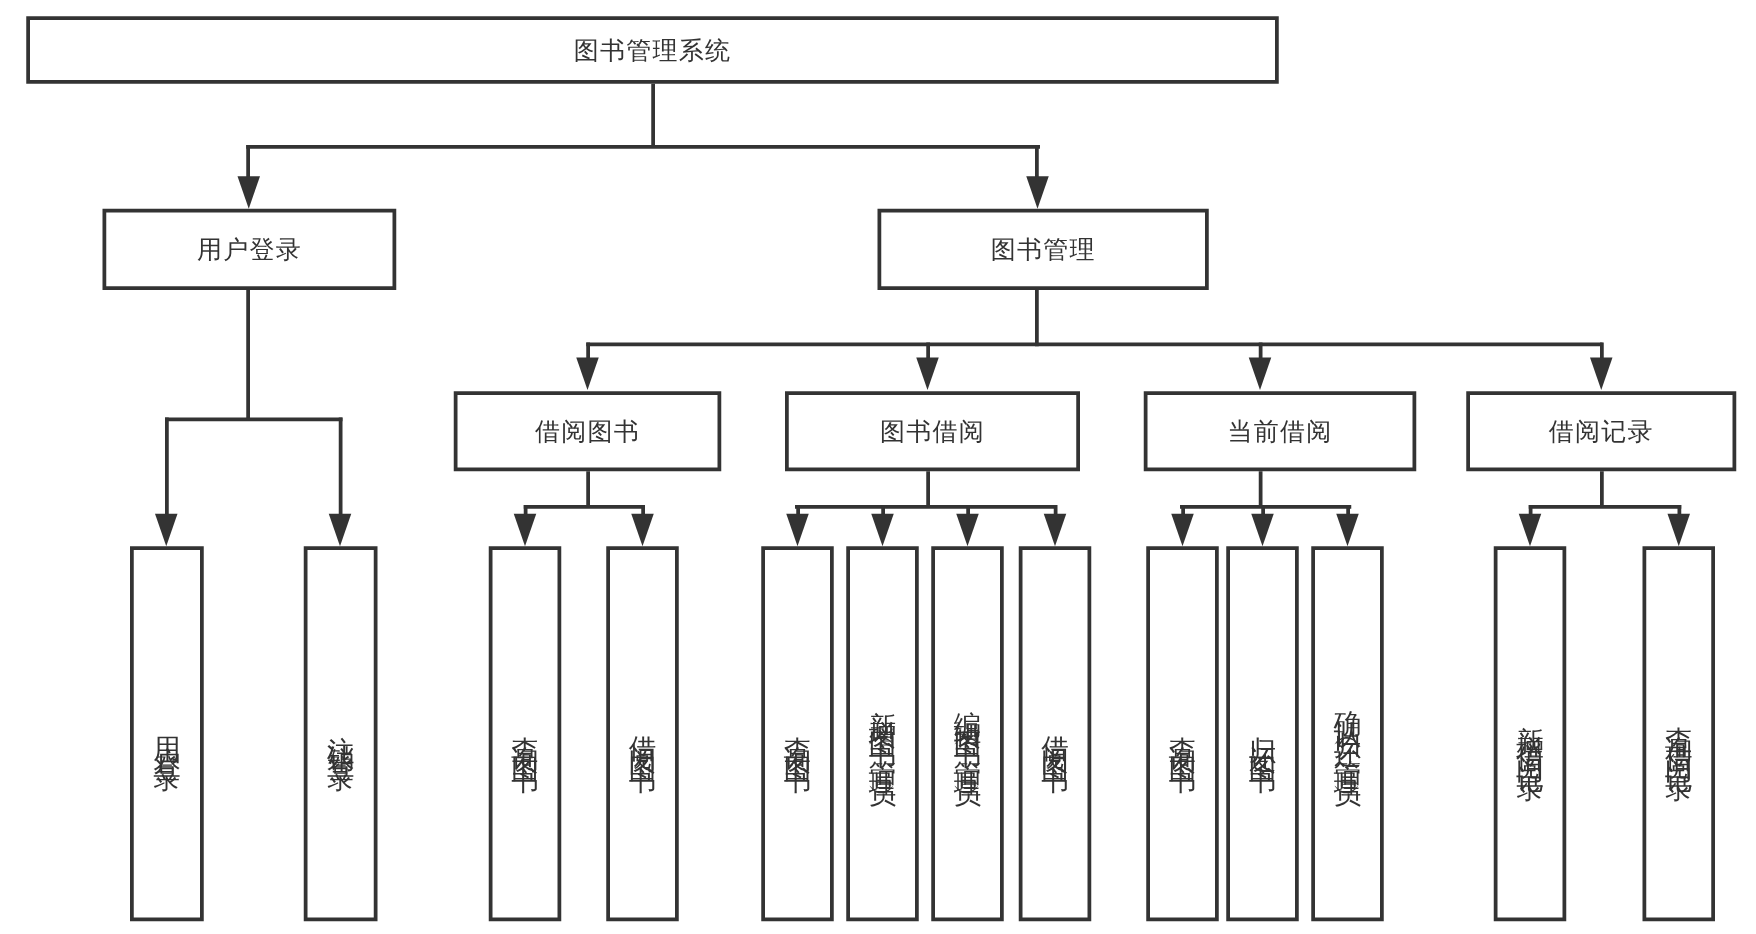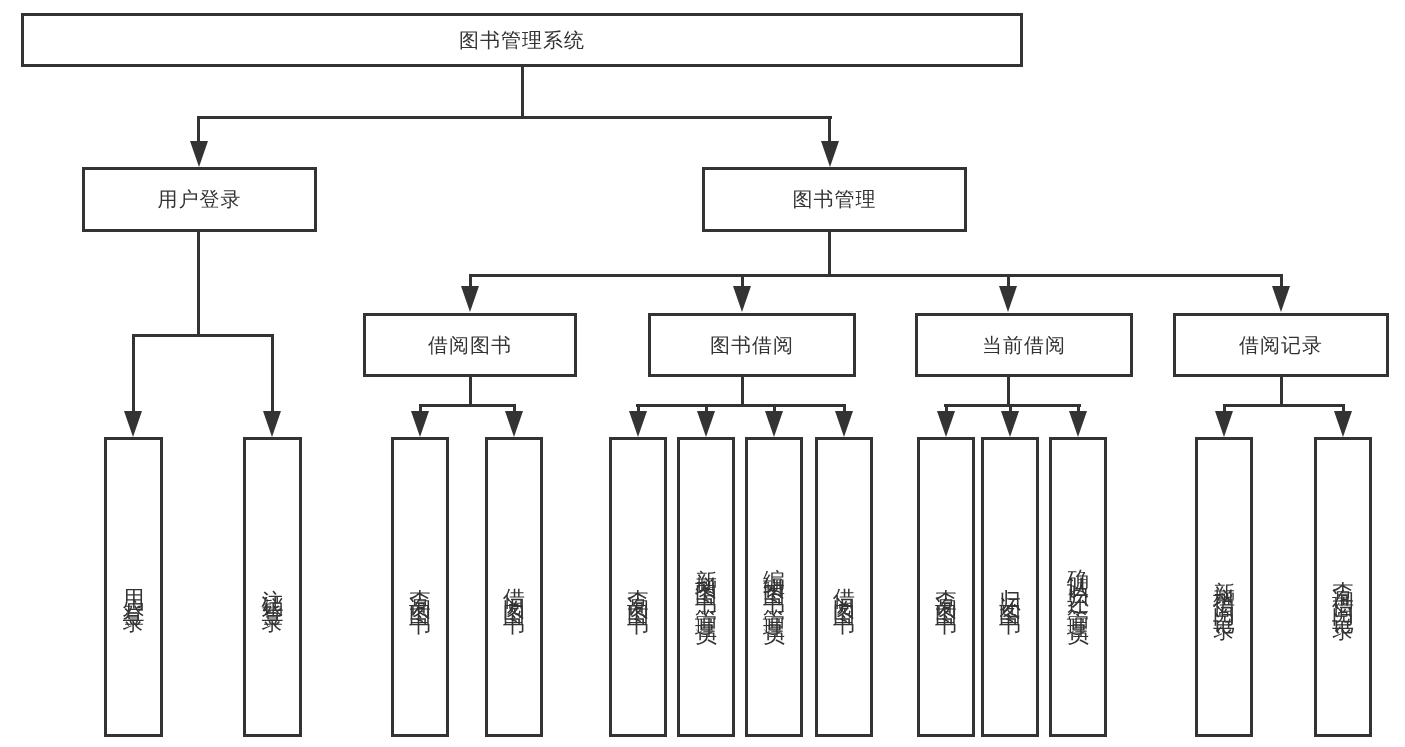--- a/index.html
+++ b/index.html
@@ -54,21 +54,21 @@
 <body>
 
 <div id="stage">
 
   <div class="box h" style="left:21px;top:13px;width:1002px;height:54px">图书管理系统</div>
 
   <div class="box h" style="left:82px;top:167px;width:235px;height:65px">用户登录</div>
   <div class="box h" style="left:702px;top:167px;width:265px;height:65px">图书管理</div>
 
   <div class="box h" style="left:363px;top:313px;width:214px;height:64px">借阅图书</div>
-  <div class="box h" style="left:648px;top:313px;width:208px;height:64px">图书借阅</div>
+  <div class="box h" style="left:628px;top:313px;width:236px;height:64px">图书借阅</div>
   <div class="box h" style="left:915px;top:313px;width:218px;height:64px">当前借阅</div>
   <div class="box h" style="left:1173px;top:313px;width:216px;height:64px">借阅记录</div>
 
   <div class="box v" style="left:104px;top:437px;width:59px;height:300px">用户登录</div>
   <div class="box v" style="left:243px;top:437px;width:59px;height:300px">注销登录</div>
   <div class="box v" style="left:391px;top:437px;width:58px;height:300px">查询图书</div>
   <div class="box v" style="left:485px;top:437px;width:58px;height:300px">借阅图书</div>
   <div class="box v" style="left:609px;top:437px;width:58px;height:300px">查询图书</div>
   <div class="box v" style="left:677px;top:437px;width:58px;height:300px">新增图书（管理员）</div>
   <div class="box v" style="left:745px;top:437px;width:58px;height:300px">编辑图书（管理员）</div>

